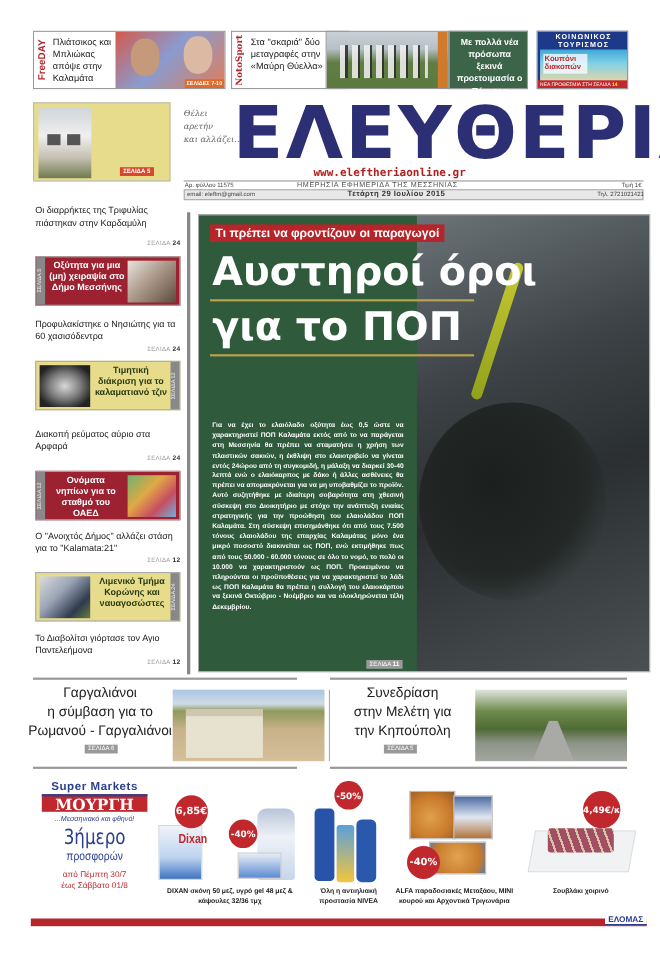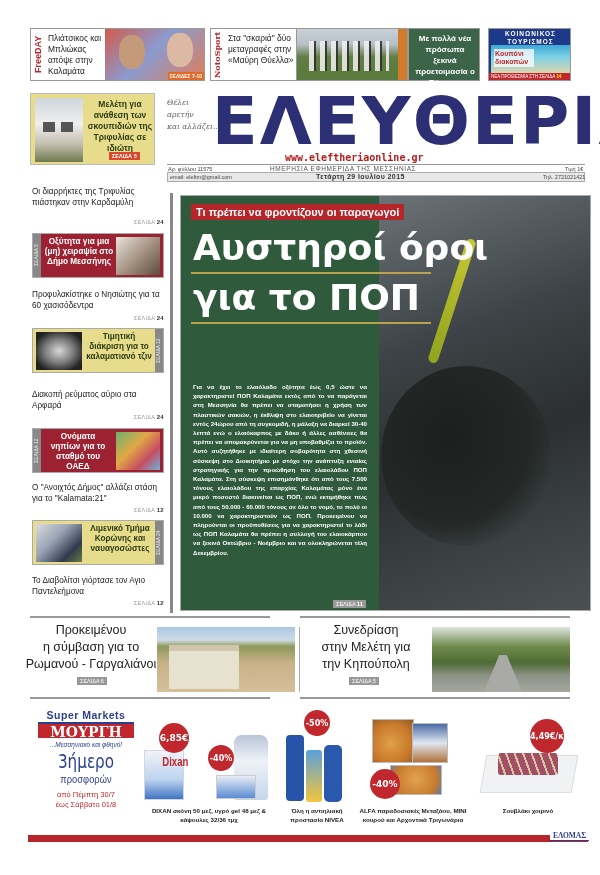--- a/index.html
+++ b/index.html
@@ -87,21 +87,20 @@
     <span>ΝΕΑ ΠΡΟΘΕΣΜΙΑ ΣΤΗ ΣΕΛΙΔΑ</span>
     <b style="color:#ff0;">14</b>
   </div>
 </div>
 
 <div class="abs" style="left:30px;top:93px;width:125px;height:72px;background:#e6dc8c;border:1px solid #bbb;">
   <div class="photo" style="left:4px;top:4px;width:48px;height:64px;background:linear-gradient(180deg,#cfd6da 0%,#efefef 40%,#c8c2b5 70%,#6f7a4e 100%);">
     <div class="abs" style="left:8px;top:24px;width:12px;height:10px;background:#555;"></div>
     <div class="abs" style="left:26px;top:24px;width:12px;height:10px;background:#555;"></div>
   </div>
-  <div class="abs" style="left:55px;top:5px;width:68px;text-align:center;color:#2b3b12;font-weight:bold;font-size:8.5px;line-height:11px;">Μελέτη για ανάθεση των σκουπιδιών της Τριφυλίας σε ιδιώτη</div>
   <div class="abs" style="left:78px;top:58px;background:#d9482c;color:#fff;font-size:5.5px;padding:1px 3px;font-weight:bold;">
     <span>ΣΕΛΙΔΑ</span>
     <b style="color:#fff;">5</b>
   </div>
 </div>
 
 <div class="motto">
   <div>Θέλει</div>
   <div>αρετήν</div>
   <div>και αλλάζει...</div>
@@ -176,21 +175,21 @@
     <b>11</b>
   </div>
 </div>
 
 <div class="sec-rule" style="left:30px;top:616px;width:240px;"></div>
 <div class="sec-rule" style="left:30px;top:697px;width:240px;"></div>
 <div class="sec-rule" style="left:300px;top:616px;width:270px;"></div>
 <div class="sec-rule" style="left:300px;top:697px;width:270px;"></div>
 
 <div class="abs" style="left:25px;top:622px;width:132px;height:70px;">
-  <div class="sec-title" style="left:0;top:0;width:132px;">Προκειμένου</div>
+  <div class="sec-title" style="left:0;top:0;width:132px;">Γαργαλιάνοι</div>
   <div class="sec-title" style="left:-2px;top:34px;width:136px;">Ρωμανού - Γαργαλιάνοι</div>
   <div class="sec-title" style="left:0;top:17px;width:132px;">η σύμβαση για το</div>
   <div class="page-tag" style="left:52px;top:55px;">ΣΕΛΙΔΑ 6</div>
 </div>
 <div class="photo" style="left:157px;top:627px;width:138px;height:65px;background:linear-gradient(180deg,#a9c7e4 0%,#cfdbe5 20%,#8d9a5b 30%,#c8b189 55%,#d5c09a 100%);">
   <div class="abs" style="left:12px;top:18px;width:70px;height:44px;background:#e7e1d0;border-top:6px solid #cfc6ad;"></div>
 </div>
 <div class="abs" style="left:299px;top:627px;width:1px;height:65px;background:#aaa;"></div>
 
 <div class="abs" style="left:305px;top:622px;width:122px;height:70px;">
@@ -232,14 +231,14 @@
   <div class="abs" style="left:362px;top:60px;width:52px;height:30px;background:radial-gradient(circle at 50% 45%,#e3a350 0%,#c67a2d 70%,#5d7ab0 100%);border:1px solid #bbb;"></div>
   <div class="price-circle" style="left:342px;top:64px;width:30px;height:30px;font-size:9px;">-40%</div>
   <div class="prod-cap" style="left:330px;top:102px;width:110px;">ALFA παραδοσιακές Μεταξάου, MINI κουρού και Αρχοντικά Τριγωνάρια</div>
 
   <div class="abs" style="left:455px;top:50px;width:92px;height:38px;background:#f1f2f3;border:1px solid #ddd;transform:skewX(-10deg);"></div>
   <div class="abs" style="left:470px;top:48px;width:60px;height:22px;background:repeating-linear-gradient(70deg,#a24e63 0 6px,#d8c2a8 6px 8px);border-radius:3px;"></div>
   <div class="price-circle" style="left:502px;top:14px;width:34px;height:34px;font-size:8px;">4,49€/κ</div>
   <div class="prod-cap" style="left:470px;top:102px;width:60px;">Σουβλάκι χοιρινό</div>
 
   <div class="ad-redbar"></div>
-  <div class="abs" style="left:522px;top:126px;background:#fff;color:#2c3f8f;font-weight:bold;font-size:7.5px;padding:0 3px;border-bottom:1px solid #2c3f8f;font-family:Liberation Serif, serif;">ΕΛΟΜΑΣ</div>
+  <div class="abs" style="left:522px;top:126px;background:#fff;color:#2c3f8f;font-weight:bold;font-size:7.5px;padding:0 3px;border-bottom:1px solid #2c3f8f;">ΕΛΟΜΑΣ</div>
 </div>
 
 </body></html>

